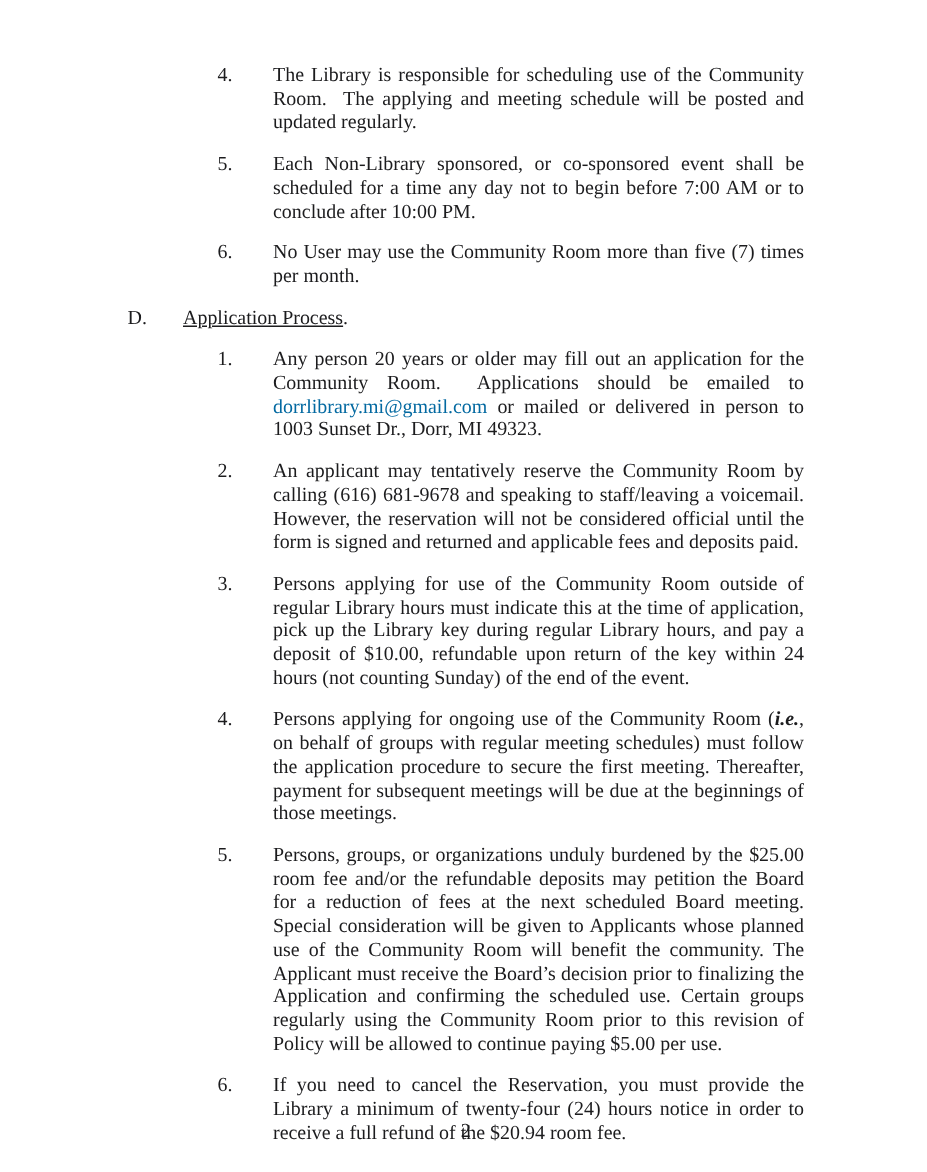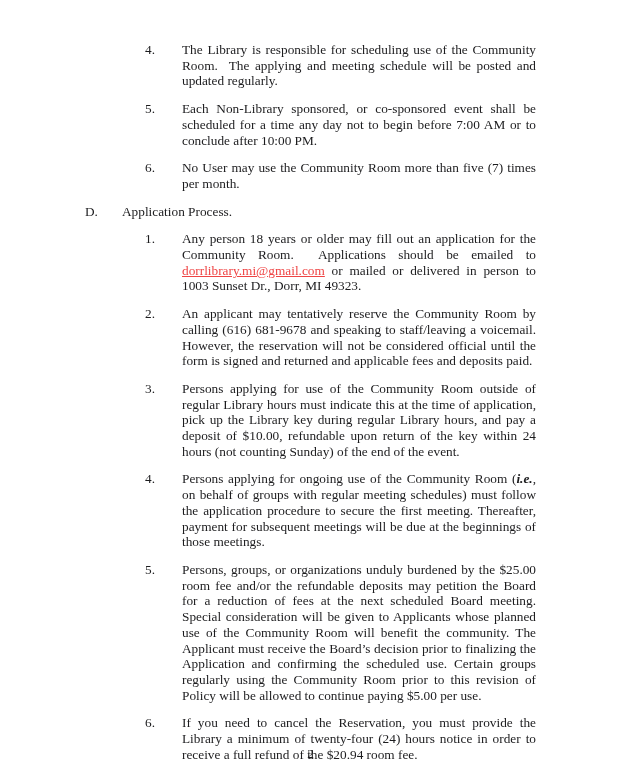--- a/index.html
+++ b/index.html
@@ -39,24 +39,24 @@
   }
   .section-row {
     display: flex;
     margin-bottom: 12px;
   }
   .letter {
     width: 37px;
     flex-shrink: 0;
   }
   .heading-underline {
+    text-decoration: underline;
   }
   a.email {
-    color: #ef4444;
-    text-decoration: underline;
+    color: #0369a1;
     cursor: pointer;
   }
   .footer {
     position: absolute;
     top: 746px;
     left: 85px;
     width: 451px;
     text-align: center;
   }
   em { font-style: italic; font-weight: bold; }
@@ -79,21 +79,21 @@
     <div class="txt">No User may use the Community Room more than five (7) times per month.</div>
   </div>
 
   <div class="section-row">
     <span class="letter">D.</span>
     <div><span class="heading-underline">Application Process</span><span>.</span></div>
   </div>
 
   <div class="item">
     <span class="num">1.</span>
-    <div class="txt"><span>Any person 18 years or older may fill out an application for the Community Room.  Applications should be emailed to </span><a class="email">dorrlibrary.mi@gmail.com</a><span> or mailed or delivered in person to 1003 Sunset Dr., Dorr, MI 49323.</span></div>
+    <div class="txt"><span>Any person 20 years or older may fill out an application for the Community Room.  Applications should be emailed to </span><a class="email">dorrlibrary.mi@gmail.com</a><span> or mailed or delivered in person to 1003 Sunset Dr., Dorr, MI 49323.</span></div>
   </div>
   <div class="item">
     <span class="num">2.</span>
     <div class="txt">An applicant may tentatively reserve the Community Room by calling (616) 681-9678 and speaking to staff/leaving a voicemail. However, the reservation will not be considered official until the form is signed and returned and applicable fees and deposits paid.</div>
   </div>
   <div class="item">
     <span class="num">3.</span>
     <div class="txt">Persons applying for use of the Community Room outside of regular Library hours must indicate this at the time of application, pick up the Library key during regular Library hours, and pay a deposit of $10.00, refundable upon return of the key within 24 hours (not counting Sunday) of the end of the event.</div>
   </div>
   <div class="item">

